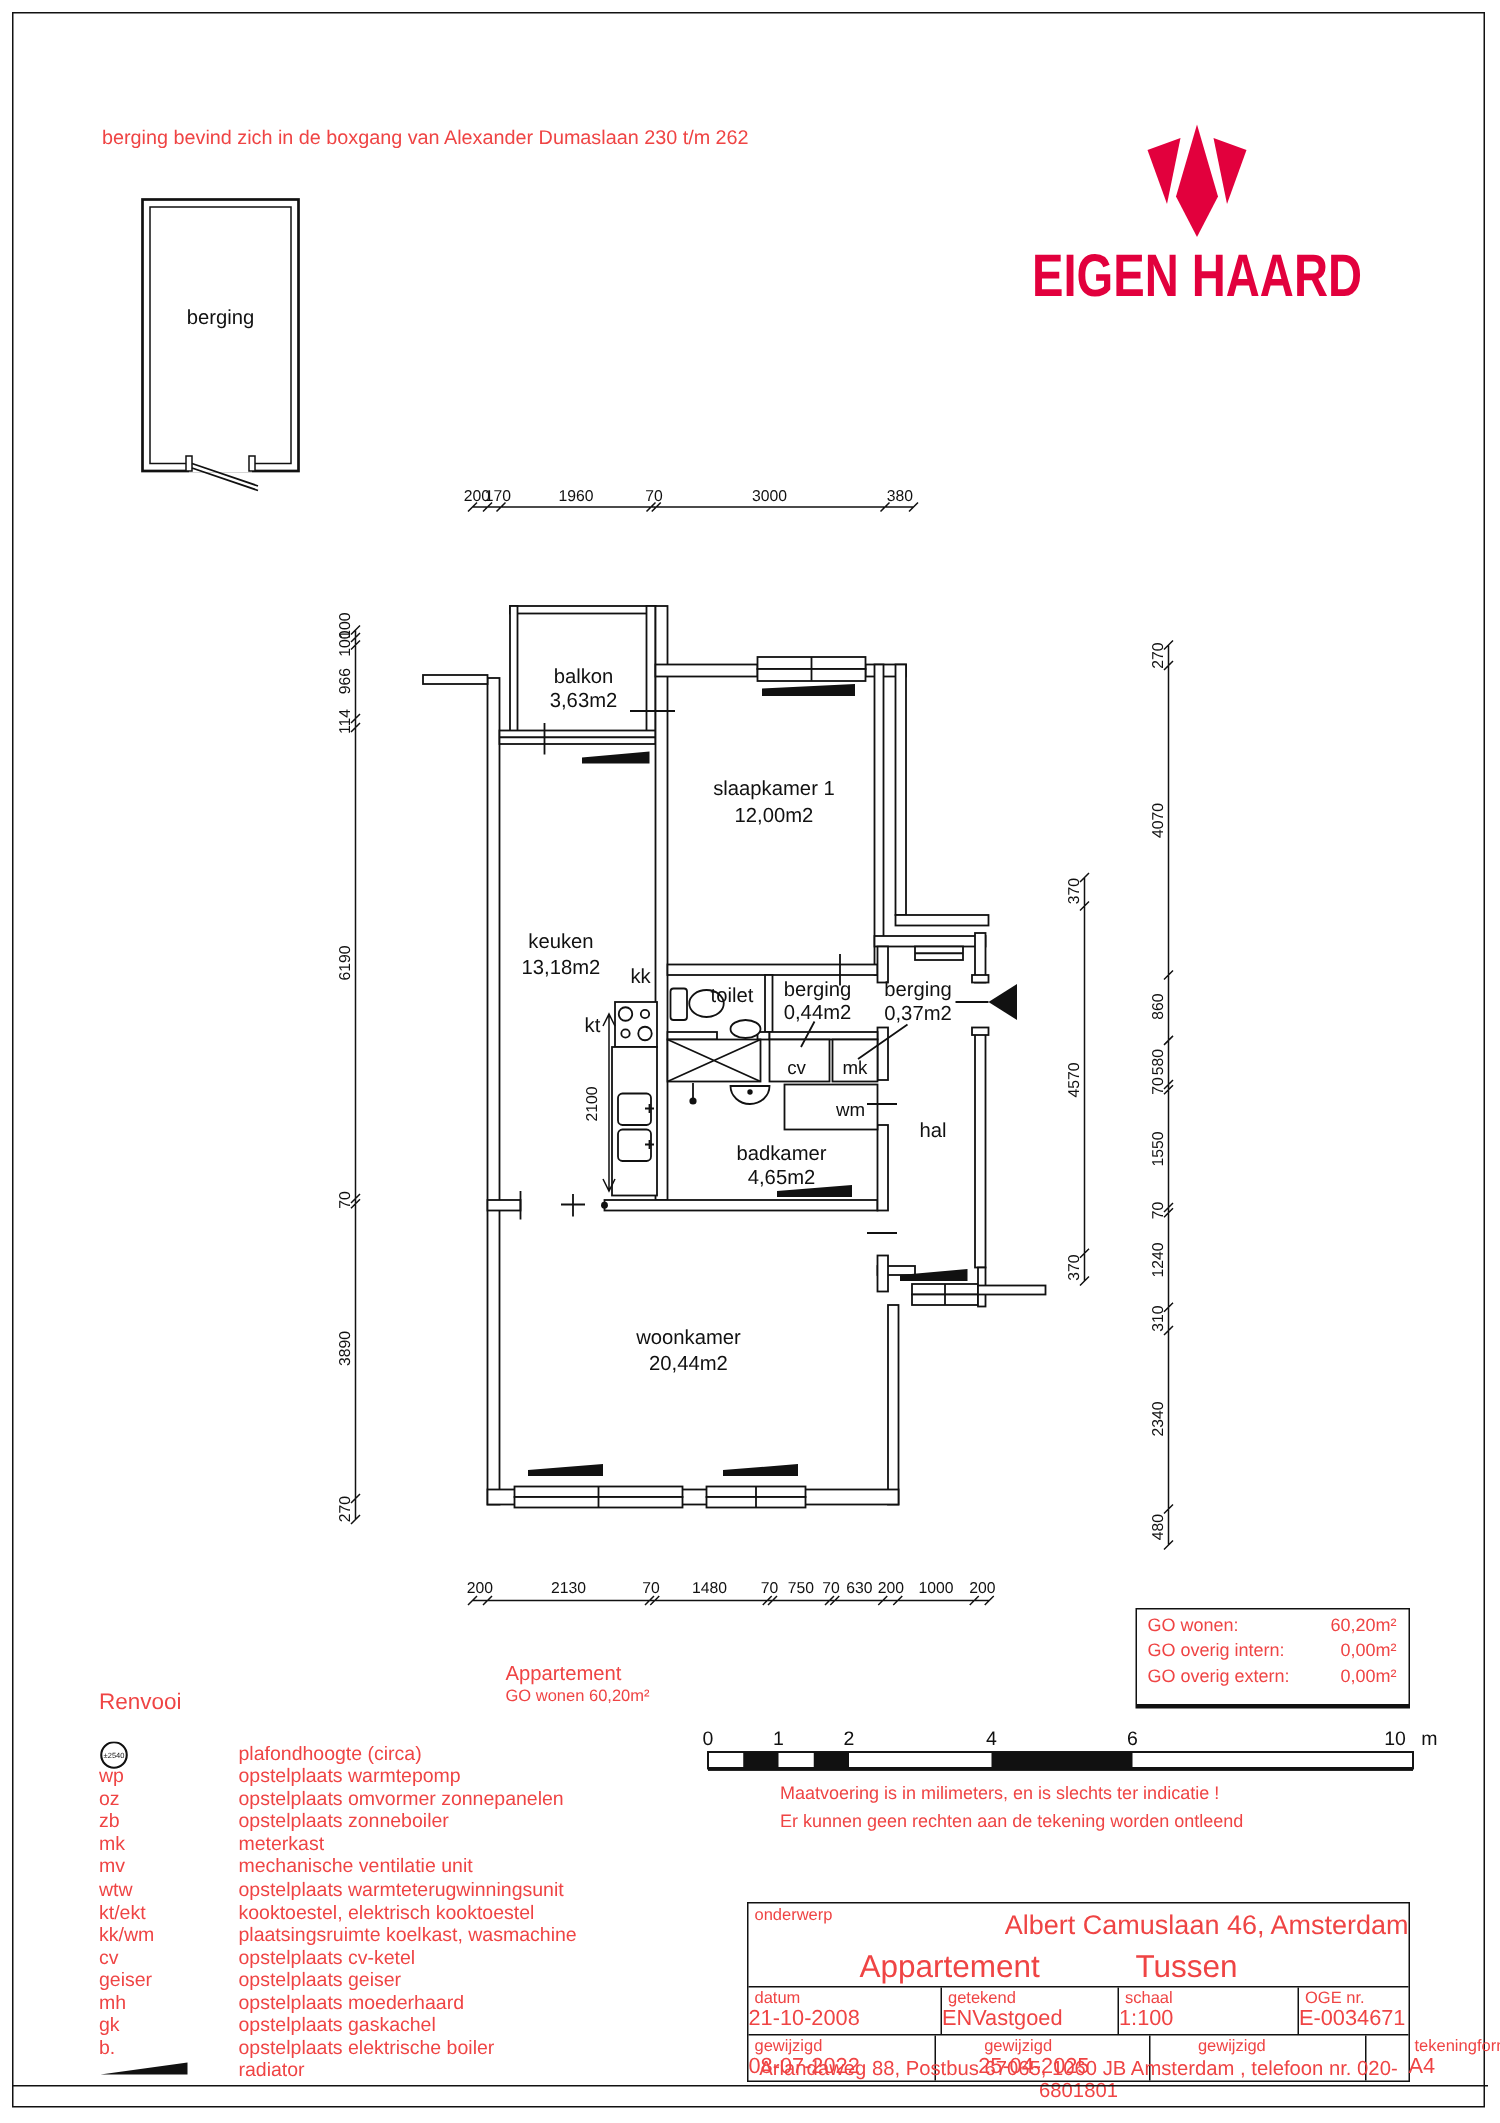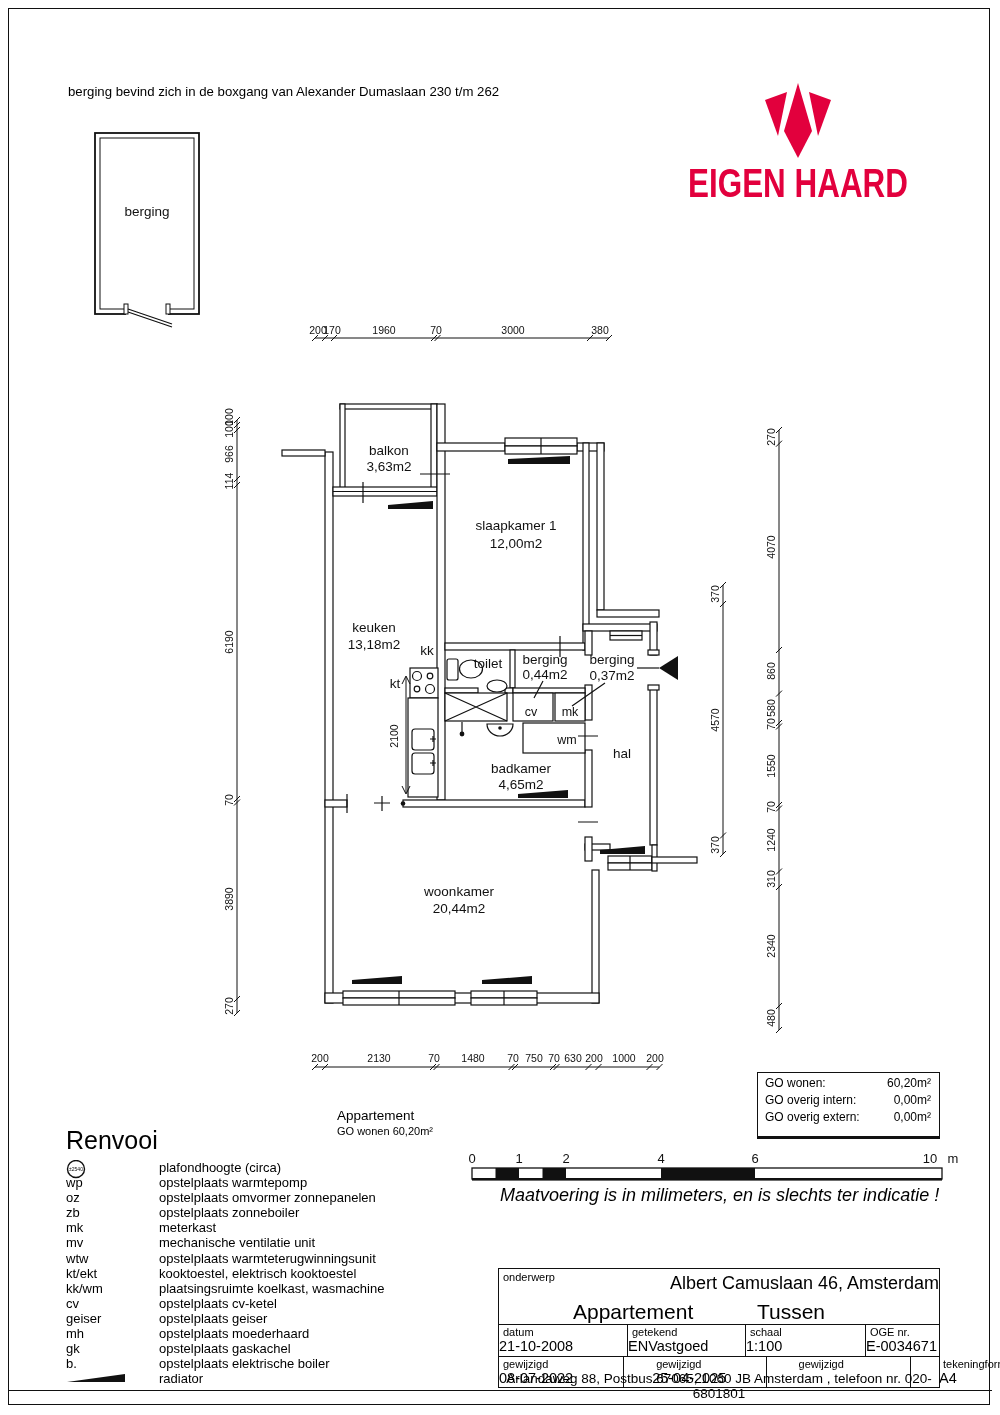--- a/index.html
+++ b/index.html
@@ -1,39 +1,39 @@
 <!DOCTYPE html>
 <html><head>
 <meta charset="utf-8">
 <style>
   html,body{margin:0;padding:0;background:#fff;}
   .page{position:relative;width:1000px;height:1415px;background:#fff;overflow:hidden;
-        font-family:"Liberation Sans",sans-serif;color:#000000;}
+        font-family:"Liberation Sans",sans-serif;color:#ef4444;}
   .abs{position:absolute;}
   .frame{left:8px;top:8px;width:982px;height:1397px;border:1.6px solid #111;box-sizing:border-box;}
   .topnote{left:68px;top:84px;font-size:13.2px;}
   svg text{font-family:"Liberation Sans",sans-serif;fill:#111;}
   .dim{font-size:10.5px;text-anchor:middle;}
   .room{font-size:13.5px;text-anchor:middle;}
   .small{font-size:12.5px;text-anchor:middle;}
   .mini{font-size:13.5px;text-anchor:middle;}
   .sb{font-size:13px;text-anchor:middle;}
   .logotext{font-size:40px;font-weight:bold;fill:#e2003d;text-anchor:middle;}
   .caption{left:337px;top:1108px;line-height:1.25;}
   .caption .c1{font-size:13.5px;}
   .caption .c2{font-size:11px;}
   .legend{left:66px;top:1126px;width:420px;}
-  .legend-title{font-size:25px;margin-bottom:5px;}
+  .legend-title{font-size:15px;margin-bottom:18px;}
   .lrow{display:flex;height:15.1px;font-size:13px;line-height:15px;}
   .lcode{width:93px;flex:0 0 93px;}
   .ldesc{flex:1;}
   .gobox{left:757px;top:1072px;width:183px;height:67px;border:1.5px solid #111;
          border-bottom-width:3px;box-sizing:border-box;font-size:12px;}
   .gorow{display:flex;justify-content:space-between;padding:3px 8px 0 7px;}
-  .notes{left:500px;top:1186px;width:450px;font-size:18px;line-height:19.3px;font-style:italic;}
+  .notes{left:520px;top:1186px;width:450px;font-size:12px;line-height:19.3px;}
   .tblock{left:498px;top:1248px;width:442px;height:120px;border:1.6px solid #111;box-sizing:border-box;margin-top:20px;}
   .trow-head{position:relative;height:56px;border-bottom:1.6px solid #111;box-sizing:border-box;}
   .olabel{position:absolute;left:4px;top:2px;font-size:11px;}
   .btitle{position:absolute;left:0;top:4px;width:100%;text-align:right;font-size:18px;}
   .bsub1{position:absolute;left:74px;top:31px;width:120px;text-align:center;font-size:21px;}
   .bsub2{position:absolute;left:242px;top:31px;width:100px;text-align:center;font-size:21px;}
   .tcells{display:flex;height:32px;border-bottom:1.6px solid #111;box-sizing:border-box;}
   .tcells2{display:flex;height:30px;box-sizing:border-box;gap:28px;}
   .tc{position:relative;box-sizing:border-box;border-right:1.6px solid #111;}
   .tc:last-child{border-right:none;}
@@ -367,20 +367,21 @@
         <svg width="62" height="10">
           <polygon points="1,9 59,1 59,9" fill="#111"></polygon>
         </svg>
       </span>
       <span class="ldesc">radiator</span>
     </div>
   </div>
 
   <div class="abs notes">
     <div>Maatvoering is in milimeters, en is slechts ter indicatie !</div>
+    <div>Er kunnen geen rechten aan de tekening worden ontleend</div>
   </div>
 
   <div class="abs tblock">
     <div class="trow-head">
       <span class="olabel">onderwerp</span>
       <div class="btitle">Albert Camuslaan 46, Amsterdam</div>
       <div class="bsub1">Appartement</div>
       <div class="bsub2">Tussen</div>
     </div>
     <div class="tcells">

